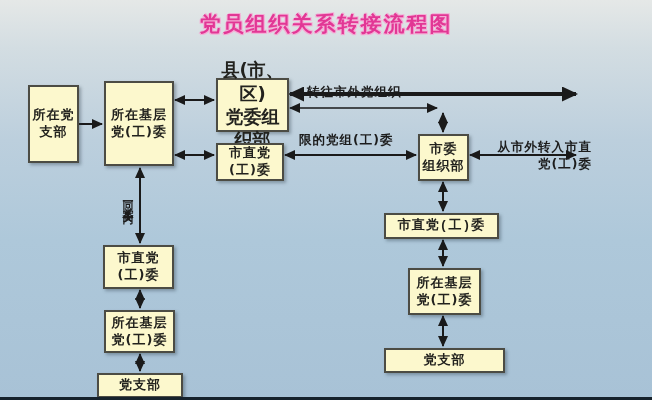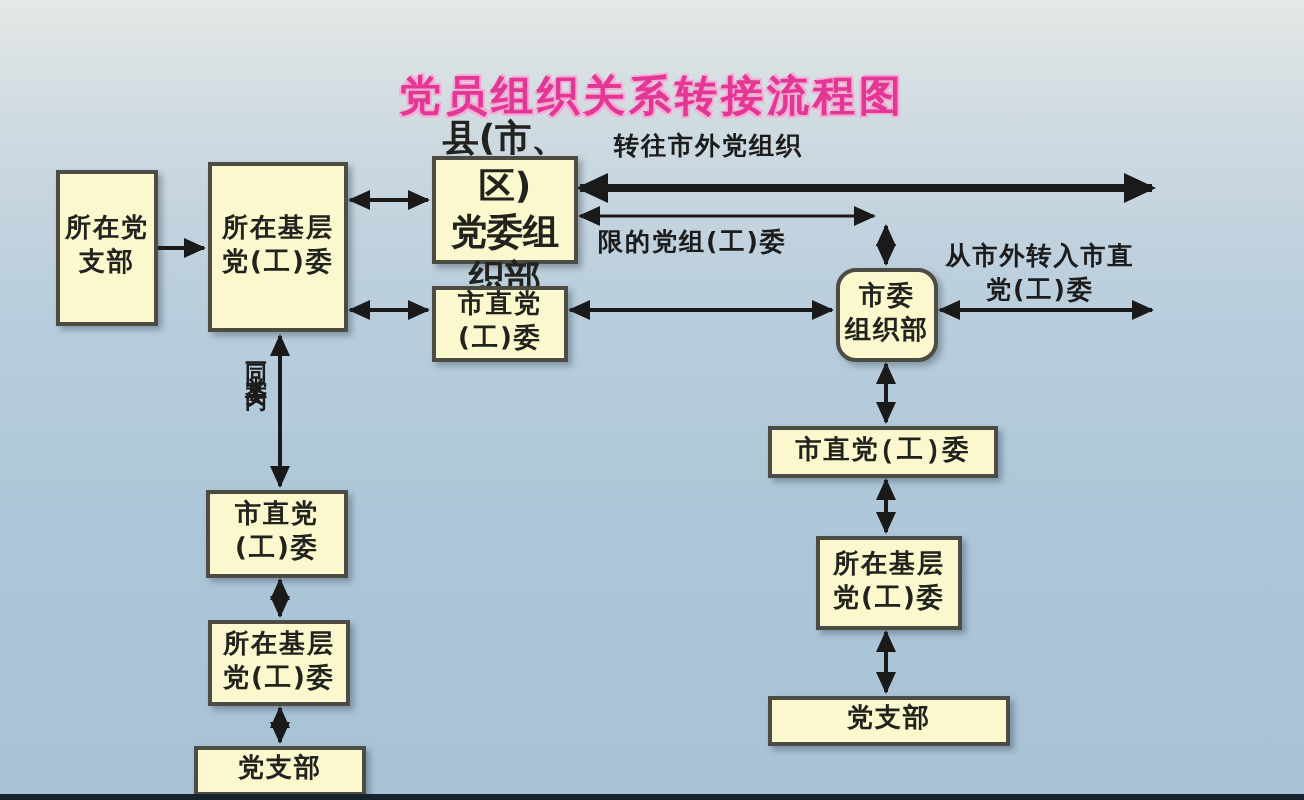--- a/index.html
+++ b/index.html
@@ -13,37 +13,36 @@
   #bottom-strip {
     position:absolute; left:0; bottom:0; width:100%; height:3px;
     background:#16222c;
   }
   .title {
     position:absolute; top:10px; left:0; width:100%;
     text-align:center;
     font-size:21px; font-weight:bold; letter-spacing:2px;
     color:#e23795;
     text-shadow: 1px 1px 0 #f4aed6, -1px 1px 0 #f4aed6, 1px -1px 0 #f4aed6;
-    margin-top: 24px;
   }
   svg.arrows { position:absolute; left:0; top:0; pointer-events:none; }
   .node {
     position:absolute; box-sizing:border-box;
     display:flex; align-items:center; justify-content:center;
     background:#fcf8cd;
     border:2px solid #4c4c44;
     box-shadow: 2px 2px 3px rgba(35,50,60,.35);
     white-space:pre-line; text-align:center;
     font-size:13px; font-weight:bold; color:#22221e;
     line-height:1.3; letter-spacing:1px;
   }
   .edge-label {
     position:absolute;
     font-size:12.5px; font-weight:bold; color:#1c1c1c;
-    white-space:pre-line; letter-spacing:1px;
+    white-space:pre-line; letter-spacing:1px;margin-top:19px;
   }
   .edge-label.center { text-align:center; }
   .edge-label.vertical {
     writing-mode: vertical-rl;
     text-orientation: upright;
     font-size:11px; letter-spacing:3px;
   }
 </style>
 </head>
 <body>
@@ -80,32 +79,32 @@
   <div class="title">党员组织关系转接流程图</div>
 
   <div class="node" style="left:13px;  top:85px;  width:51px;  height:78px;margin-left:15px;">所在党
 支部</div>
   <div class="node" style="left:104px; top:81px;  width:70px;  height:85px;">所在基层
 党(工)委</div>
   <div class="node" style="left:216px; top:78px;  width:73px;  height:54px; font-size:18px; letter-spacing:0;">县(市、区)
 党委组织部</div>
   <div class="node" style="left:216px; top:143px; width:68px;  height:38px;">市直党
 (工)委</div>
-  <div class="node" style="left:418px; top:134px; width:51px;  height:47px;border-radius:10px;">市委
+  <div class="node" style="left:418px; top:134px; width:51px;  height:47px;">市委
 组织部</div>
   <div class="node" style="left:103px; top:245px; width:71px;  height:44px;">市直党
 (工)委</div>
   <div class="node" style="left:104px; top:310px; width:71px;  height:43px;">所在基层
 党(工)委</div>
   <div class="node" style="left:97px;  top:373px; width:86px;  height:25px;">党支部</div>
   <div class="node" style="left:384px; top:213px; width:115px; height:26px;font-family:Liberation Mono, monospace;">市直党(工)委</div>
   <div class="node" style="left:408px; top:268px; width:73px;  height:47px;">所在基层
 党(工)委</div>
   <div class="node" style="left:384px; top:348px; width:121px; height:25px;">党支部</div>
 
   <div class="edge-label" style="left:307px; top:65px;">转往市外党组织</div>
   <div class="edge-label" style="left:299px; top:113px;">限的党组(工)委</div>
-  <div class="edge-label center" style="left:466px; top:120px; width:108px;">从市外转入市直
+  <div class="edge-label center" style="left:484px; top:120px; width:108px;text-align:right;">从市外转入市直
 党(工)委</div>
   <div class="edge-label vertical" style="left:119px; top:173px; height:66px;">同一党委内</div>
 
   <div id="bottom-strip"></div>
 </div>
 
 </body></html>

